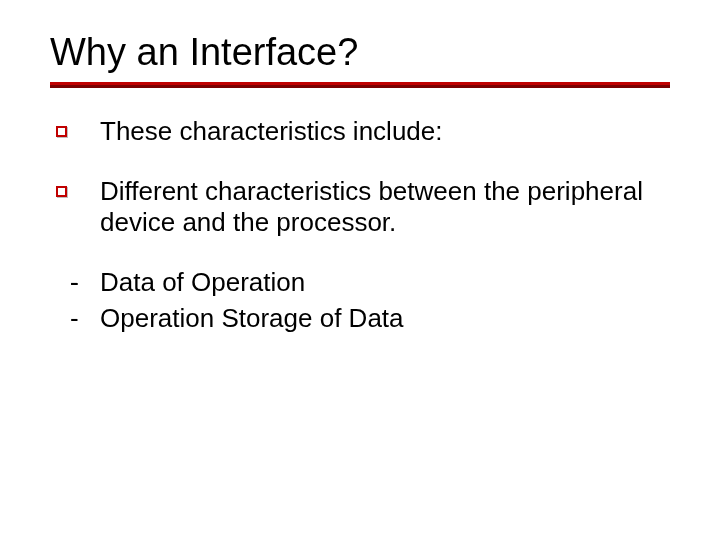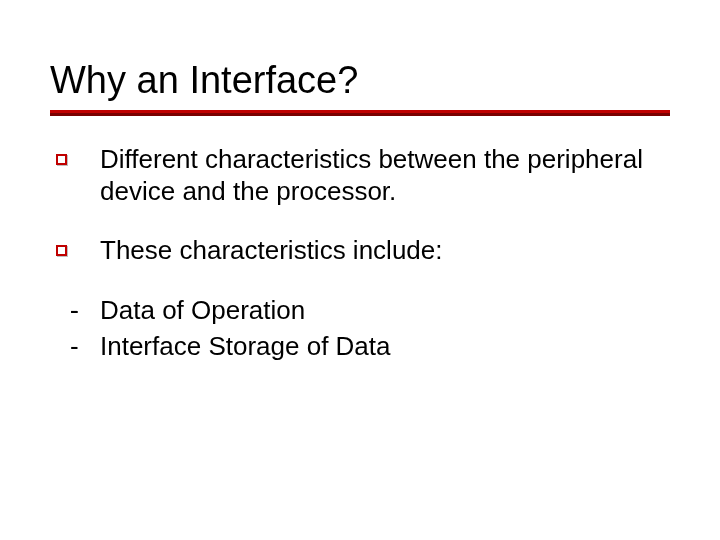--- a/index.html
+++ b/index.html
@@ -9,21 +9,21 @@
     height: 540px;
     background: #ffffff;
     font-family: Verdana, Geneva, sans-serif;
     overflow: hidden;
   }
   .slide {
     width: 720px;
     height: 540px;
     position: relative;
     box-sizing: border-box;
-    padding: 60px 50px 40px 50px;
+    padding: 32px 50px 40px 50px;
   }
   .title {
     font-size: 38px;
     font-weight: 400;
     color: #000;
     margin: 0 0 8px 0;
     line-height: 1.1;
   }
   .underline {
     height: 6px;
@@ -89,37 +89,37 @@
 
   <div class="underline">
     <div class="bar-red"></div>
     <div class="bar-dark"></div>
   </div>
 
   <ul class="body-list">
 
     <li>
       <span class="bullet-square"></span>
-      <span>Different characteristics between the peripheral device and the processor.</span>
+      <span> These characteristics include:</span>
     </li>
 
     <li>
       <span class="bullet-square"></span>
-      <span> These characteristics include:</span>
+      <span>Different characteristics between the peripheral device and the processor.</span>
     </li>
 
     <li class="dash-item">
       <span class="bullet-dash">-</span>
     </li>
 
     <li class="dash-item">
       <span class="bullet-dash">-</span>
       <span>Data of Operation</span>
     </li>
 
     <li class="dash-item">
       <span class="bullet-dash">-</span>
-      <span>Interface Storage of Data</span>
+      <span>Operation Storage of Data</span>
     </li>
 
   </ul>
 
 </div>
 
 </body></html>

